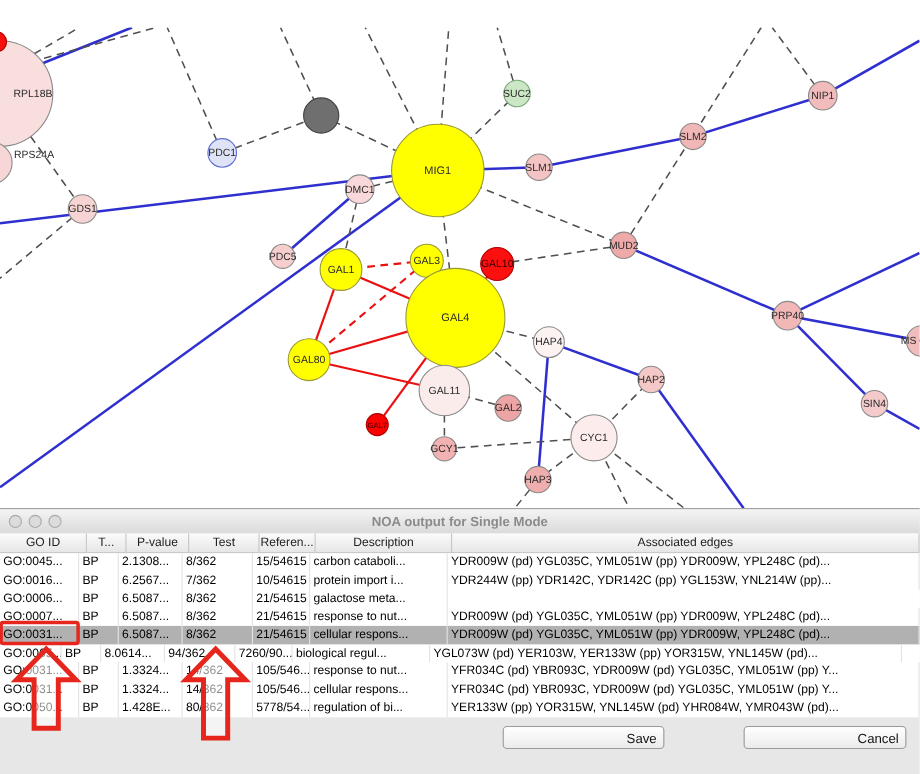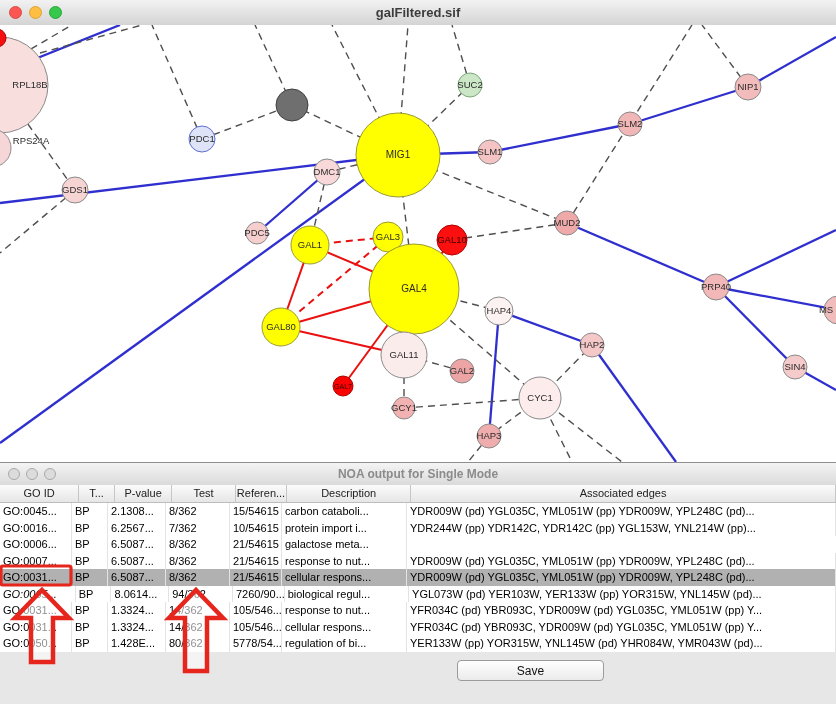--- a/index.html
+++ b/index.html
@@ -37,39 +37,31 @@
       border-right:1px solid #c6c6c6;box-sizing:border-box;
       overflow:hidden;white-space:nowrap;}
   .tr{display:flex;height:16.5px;background:#fff;}
   .tr.selected{background:#b1b1b1;}
   .td{font-size:11px;line-height:16px;color:#000;padding-left:3px;
       border-right:1px solid #e3e3e3;box-sizing:border-box;
       overflow:hidden;white-space:nowrap;}
 
   .btn{position:absolute;height:21px;border:1px solid #9b9b9b;border-radius:4px;
        background:linear-gradient(#ffffff,#ebebeb);font-size:12px;color:#111;
-       font-family:"Liberation Sans",sans-serif;}
+       font-family:"Liberation Sans",sans-serif;text-align:right;}
   .btn-save{left:457px;top:197px;width:147px;}
   .btn-cancel{left:676px;top:197px;width:148px;}
 
   
   svg.overlay{position:absolute;left:0;top:0;pointer-events:none;z-index:50;}
 </style>
 </head>
 <body>
 
 <div class="window-top">
-  <div class="titlebar">
-    <div class="traffic">
-      <div class="light l-red"></div>
-      <div class="light l-yellow"></div>
-      <div class="light l-green"></div>
-    </div>
-    <span class="title-text">galFiltered.sif</span>
-  </div>
   <svg class="network" width="836" height="437">
       <line x1="398" y1="130" x2="490" y2="127" stroke="#2f2fcf" stroke-width="2.3"></line>
       <line x1="490" y1="127" x2="630" y2="99" stroke="#2f2fcf" stroke-width="2.3"></line>
       <line x1="630" y1="99" x2="748" y2="62" stroke="#2f2fcf" stroke-width="2.3"></line>
       <line x1="748" y1="62" x2="836" y2="12" stroke="#2f2fcf" stroke-width="2.3"></line>
       <line x1="567" y1="198" x2="716" y2="262" stroke="#2f2fcf" stroke-width="2.3"></line>
       <line x1="716" y1="262" x2="836" y2="205" stroke="#2f2fcf" stroke-width="2.3"></line>
       <line x1="716" y1="262" x2="838" y2="285" stroke="#2f2fcf" stroke-width="2.3"></line>
       <line x1="716" y1="262" x2="795" y2="342" stroke="#2f2fcf" stroke-width="2.3"></line>
       <line x1="795" y1="342" x2="836" y2="365" stroke="#2f2fcf" stroke-width="2.3"></line>
@@ -238,21 +230,21 @@
         <div class="tr selected">
           <div class="td" style="width: 72px;">GO:0031...</div>
           <div class="td" style="width: 36px;">BP</div>
           <div class="td" style="width: 58px;">6.5087...</div>
           <div class="td" style="width: 64px;">8/362</div>
           <div class="td" style="width: 52px;">21/54615</div>
           <div class="td" style="width: 125px;">cellular respons...</div>
           <div class="td" style="width: 429px;">YDR009W (pd) YGL035C, YML051W (pp) YDR009W, YPL248C (pd)...</div>
         </div>
         <div class="tr">
-          <div class="td" style="width: 76px; font-style: italic;">GO:0065...</div>
+          <div class="td" style="width: 56px;">GO:0065...</div>
           <div class="td" style="width: 36px;">BP</div>
           <div class="td" style="width: 58px;">8.0614...</div>
           <div class="td" style="width: 64px;">94/362</div>
           <div class="td" style="width: 52px;">7260/90...</div>
           <div class="td" style="width: 125px;">biological regul...</div>
           <div class="td" style="width: 429px;">YGL073W (pd) YER103W, YER133W (pp) YOR315W, YNL145W (pd)...</div>
         </div>
         <div class="tr">
           <div class="td" style="width: 72px;">GO:0031...</div>
           <div class="td" style="width: 36px;">BP</div>
@@ -277,19 +269,20 @@
           <div class="td" style="width: 58px;">1.428E...</div>
           <div class="td" style="width: 64px;">80/362</div>
           <div class="td" style="width: 52px;">5778/54...</div>
           <div class="td" style="width: 125px;">regulation of bi...</div>
           <div class="td" style="width: 429px;">YER133W (pp) YOR315W, YNL145W (pd) YHR084W, YMR043W (pd)...</div>
         </div>
       </div>
   </div>
 
   <button class="btn btn-save">Save</button>
+  <button class="btn btn-cancel">Cancel</button>
 </div>
 
 <svg class="overlay" width="836" height="704">
     <rect x="1" y="566" width="70" height="19" rx="2" fill="none" stroke="#e6261c" stroke-width="3.2"></rect>
     <polygon points="42,590 69,618 53,618 53,662 31,662 31,618 15,618" fill="rgba(255,255,255,0.55)" stroke="#e6261c" stroke-width="4.5" stroke-linejoin="miter"></polygon>
     <polygon points="196,590 223,618 207,618 207,671 185,671 185,618 169,618" fill="rgba(255,255,255,0.55)" stroke="#e6261c" stroke-width="4.5" stroke-linejoin="miter"></polygon>
   </svg>
 
 </body></html>

